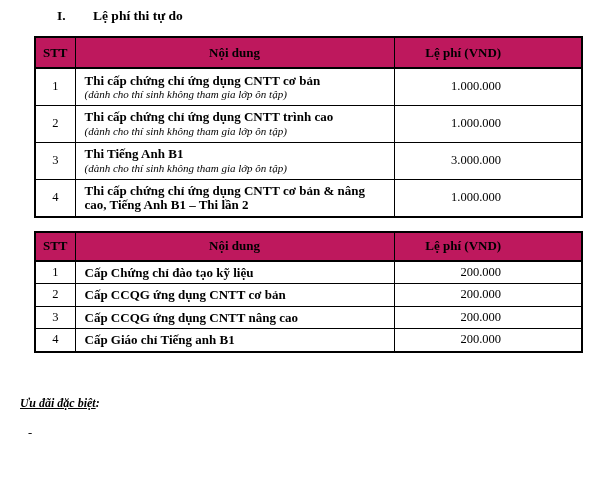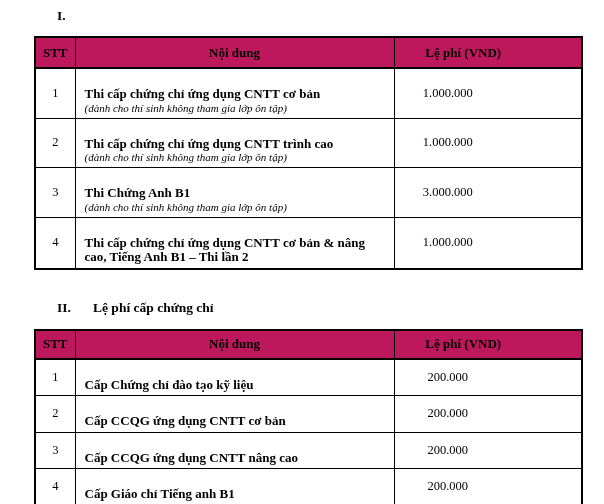--- a/index.html
+++ b/index.html
@@ -50,36 +50,36 @@
     border-bottom: 2px solid #000;
   }
   .t1 th { height: 31px; }
   .t2 th { height: 29px; }
   th.fee-h { padding-right: 49px; }
 
   td.stt {
     text-align: center;
     font-size: 12.5px;
   }
-  td.content { padding: 18px 8px 3px 9px; }
+  td.content { padding: 4px 8px 3px 9px; }
   .t1 td { height: 37px; }
   .t2 td { height: 22px; }
   .item-name {
     font-size: 13px;
     font-weight: bold;
     line-height: 14.5px;
   }
   .item-note {
     font-size: 11px;
     font-style: italic;
     line-height: 13px;
   }
   .item-note:empty { display: none; }
   td.fee {
-    text-align: center;
+    text-align: right;
     font-size: 12.5px;
     padding-right: 80px;
   }
 
   
   .promo-heading {
     margin: 43px 0 0 20px;
     font-size: 12px;
     font-weight: bold;
     font-style: italic;
@@ -92,20 +92,21 @@
   }
   .bullet-line .marker { width: 18px; }
 </style>
 </head>
 <body>
 
 <div class="page">
 
   <div class="sec-heading">
     <span class="sec-num">I.</span>
+    <span>Lệ phí thi tự do</span>
   </div>
 
   <table class="fee-table t1">
     <colgroup>
         <col class="c-stt">
         <col class="c-name">
         <col class="c-fee">
       </colgroup>
     <thead>
       <tr>
@@ -127,40 +128,36 @@
         <td class="stt">2</td>
         <td class="content">
           <div class="item-name">Thi cấp chứng chỉ ứng dụng CNTT trình cao</div>
           <div class="item-note">(dành cho thí sinh không tham gia lớp ôn tập)</div>
         </td>
         <td class="fee">1.000.000</td>
       </tr>
       <tr>
         <td class="stt">3</td>
         <td class="content">
-          <div class="item-name">Thi Chứng Anh B1</div>
+          <div class="item-name">Thi Tiếng Anh B1</div>
           <div class="item-note">(dành cho thí sinh không tham gia lớp ôn tập)</div>
         </td>
         <td class="fee">3.000.000</td>
       </tr>
       <tr>
         <td class="stt">4</td>
         <td class="content">
           <div class="item-name">Thi cấp chứng chỉ ứng dụng CNTT cơ bản &amp; nâng cao, Tiếng Anh B1 – Thi lần 2</div>
 
         </td>
         <td class="fee">1.000.000</td>
       </tr>
     </tbody>
   </table>
 
-  <div class="sec-heading sec-heading-2">
-    <span class="sec-num">II.</span>
-    <span>Lệ phí cấp chứng chỉ</span>
-  </div>
 
   <table class="fee-table t2">
     <colgroup>
         <col class="c-stt">
         <col class="c-name">
         <col class="c-fee">
       </colgroup>
     <thead>
       <tr>
         <th>STT</th>

